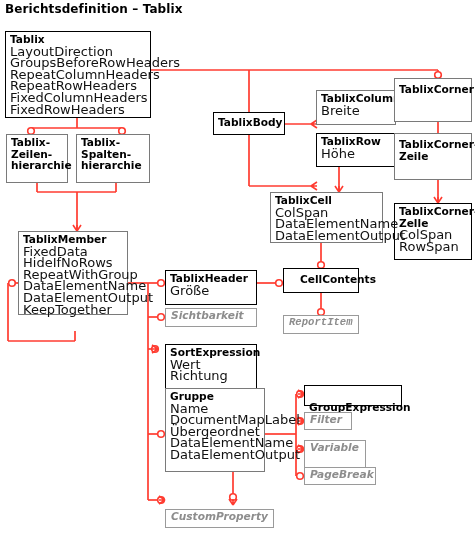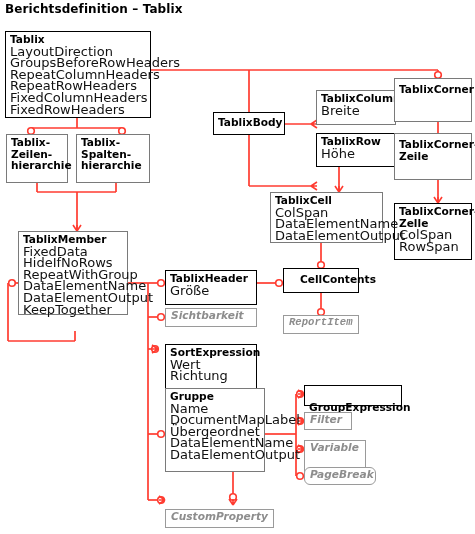--- a/index.html
+++ b/index.html
@@ -243,21 +243,21 @@
   </div>
 
   <div class="ent abs" style="left:304px;top:412px;width:48px;height:18px;">
     <div class="nm">Filter</div>
   </div>
 
   <div class="ent abs" style="left:304px;top:440px;width:62px;height:34px;">
     <div class="nm">Variable</div>
   </div>
 
-  <div class="ent abs" style="left:304px;top:467px;width:72px;height:18px;border-radius:6px;">
+  <div class="ent abs" style="left:304px;top:467px;width:72px;height:18px;">
     <div class="nm">PageBreak</div>
   </div>
 
   <div class="ent abs" style="left:165px;top:509px;width:109px;height:19px;">
     <div class="nm">CustomProperty</div>
   </div>
 
 </div>
 
 </body></html>

